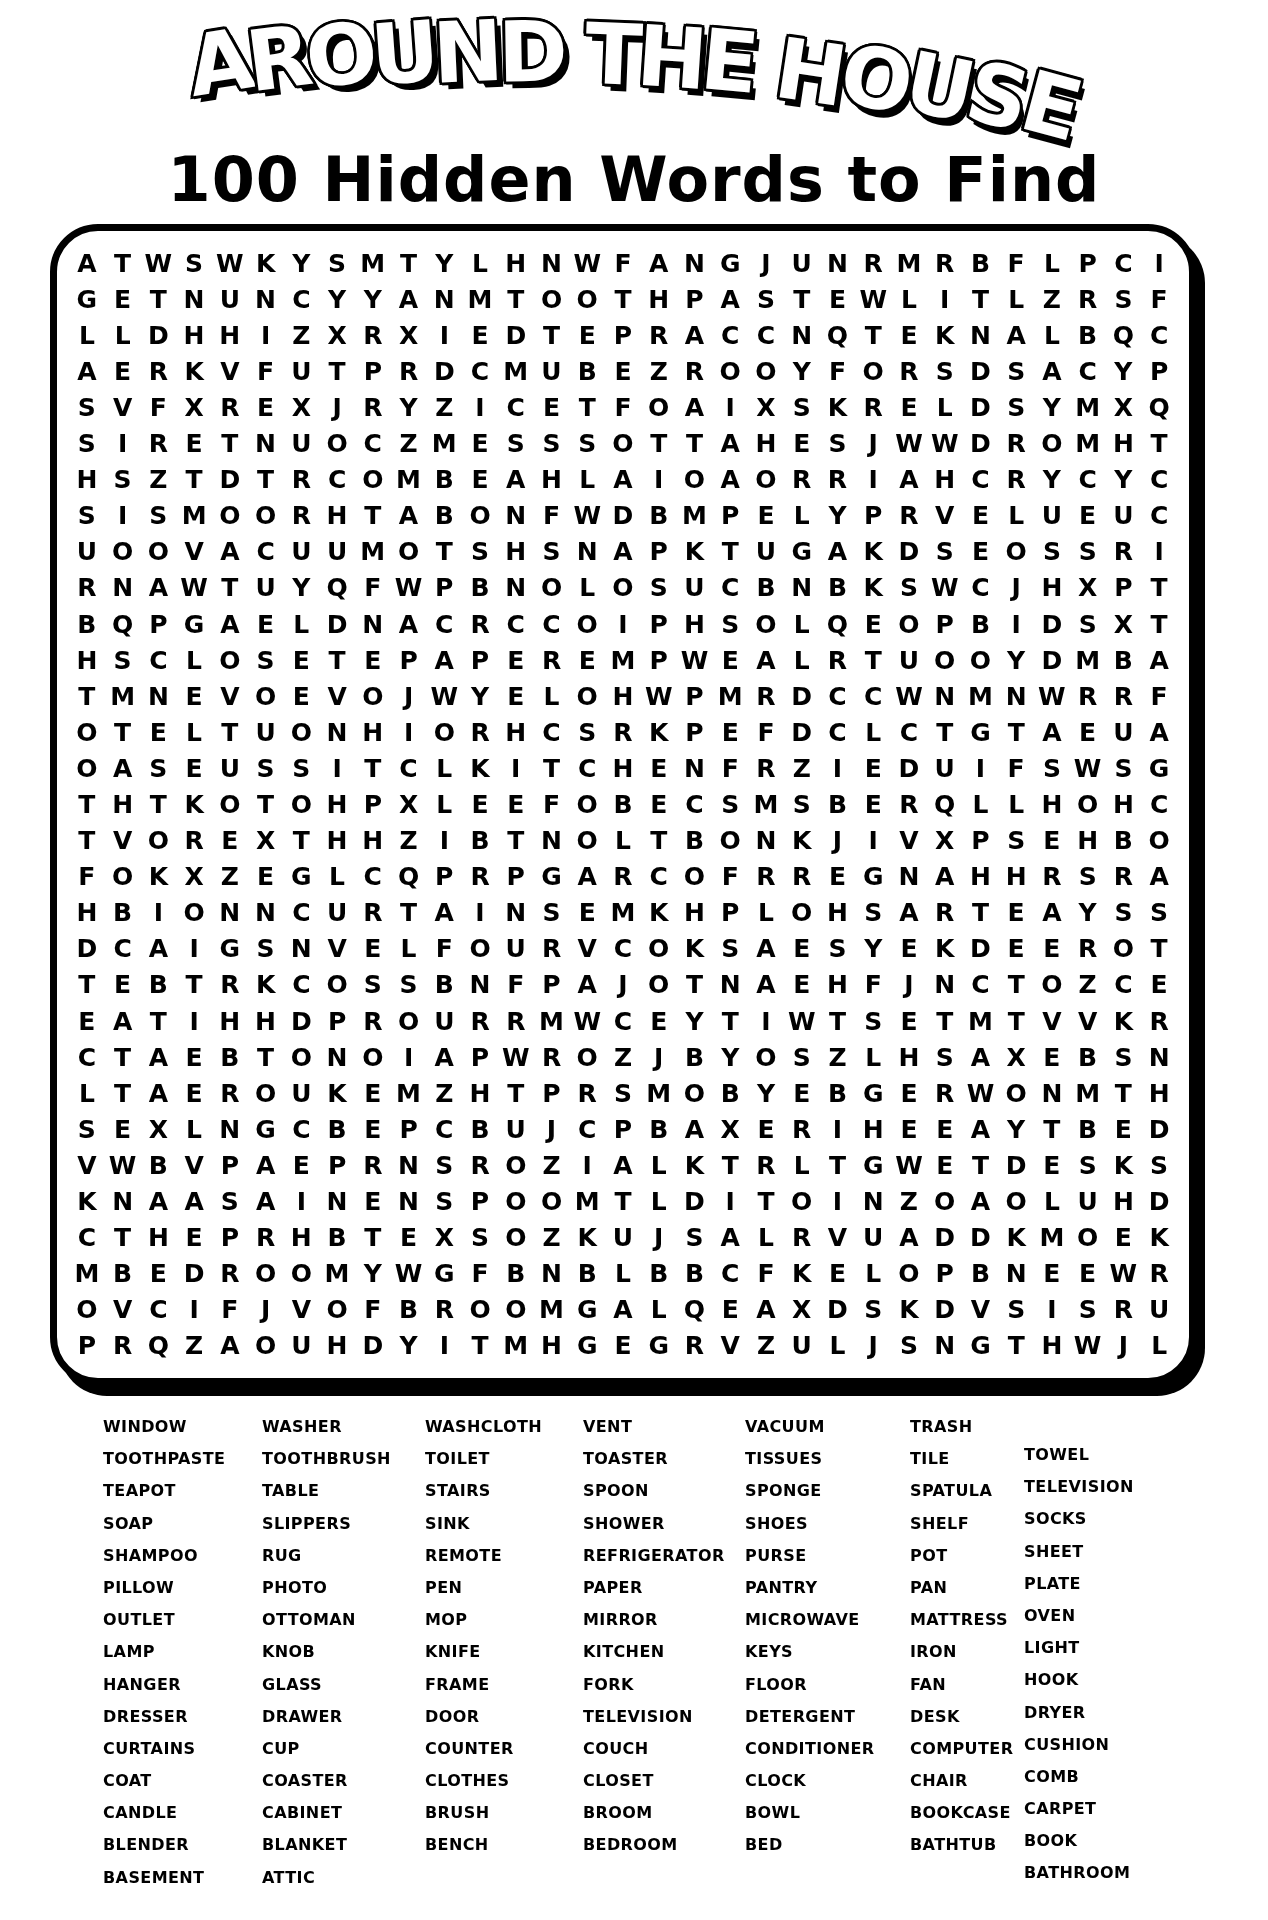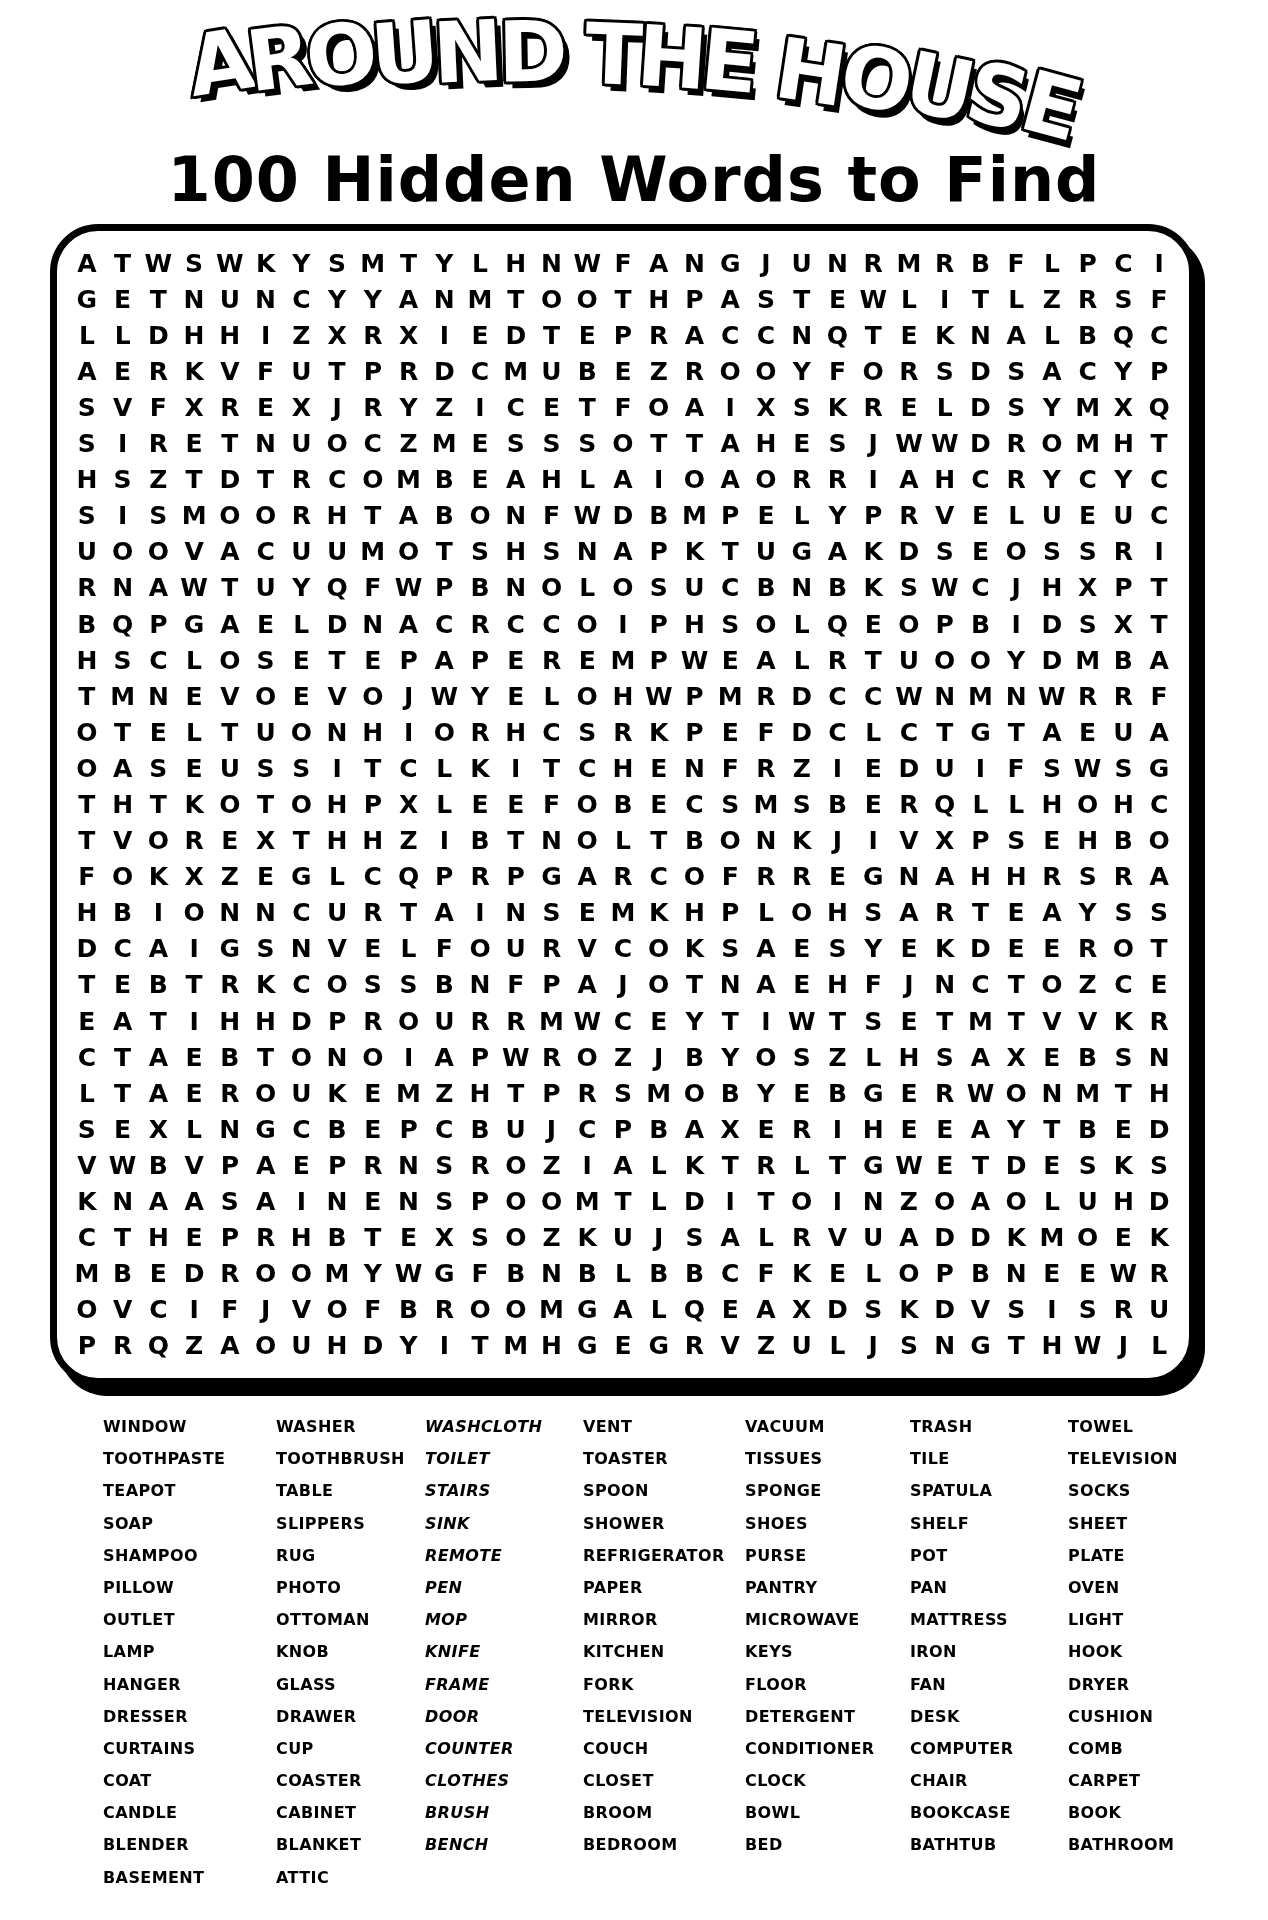--- a/index.html
+++ b/index.html
@@ -1046,38 +1046,38 @@
         <div class="word">OUTLET</div>
         <div class="word">LAMP</div>
         <div class="word">HANGER</div>
         <div class="word">DRESSER</div>
         <div class="word">CURTAINS</div>
         <div class="word">COAT</div>
         <div class="word">CANDLE</div>
         <div class="word">BLENDER</div>
         <div class="word">BASEMENT</div>
       </div>
-      <div class="wcol" style="left: 276px;">
+      <div class="wcol" style="left: 262px;">
         <div class="word">WASHER</div>
         <div class="word">TOOTHBRUSH</div>
         <div class="word">TABLE</div>
         <div class="word">SLIPPERS</div>
         <div class="word">RUG</div>
         <div class="word">PHOTO</div>
         <div class="word">OTTOMAN</div>
         <div class="word">KNOB</div>
         <div class="word">GLASS</div>
         <div class="word">DRAWER</div>
         <div class="word">CUP</div>
         <div class="word">COASTER</div>
         <div class="word">CABINET</div>
         <div class="word">BLANKET</div>
         <div class="word">ATTIC</div>
       </div>
-      <div class="wcol" style="left: 425px; font-style: italic;">
+      <div class="wcol" style="left: 425px;">
         <div class="word">WASHCLOTH</div>
         <div class="word">TOILET</div>
         <div class="word">STAIRS</div>
         <div class="word">SINK</div>
         <div class="word">REMOTE</div>
         <div class="word">PEN</div>
         <div class="word">MOP</div>
         <div class="word">KNIFE</div>
         <div class="word">FRAME</div>
         <div class="word">DOOR</div>
@@ -1127,21 +1127,21 @@
         <div class="word">PAN</div>
         <div class="word">MATTRESS</div>
         <div class="word">IRON</div>
         <div class="word">FAN</div>
         <div class="word">DESK</div>
         <div class="word">COMPUTER</div>
         <div class="word">CHAIR</div>
         <div class="word">BOOKCASE</div>
         <div class="word">BATHTUB</div>
       </div>
-      <div class="wcol" style="left: 1068px;">
+      <div class="wcol" style="left: 1024px; margin-top: 28px;">
         <div class="word">TOWEL</div>
         <div class="word">TELEVISION</div>
         <div class="word">SOCKS</div>
         <div class="word">SHEET</div>
         <div class="word">PLATE</div>
         <div class="word">OVEN</div>
         <div class="word">LIGHT</div>
         <div class="word">HOOK</div>
         <div class="word">DRYER</div>
         <div class="word">CUSHION</div>

